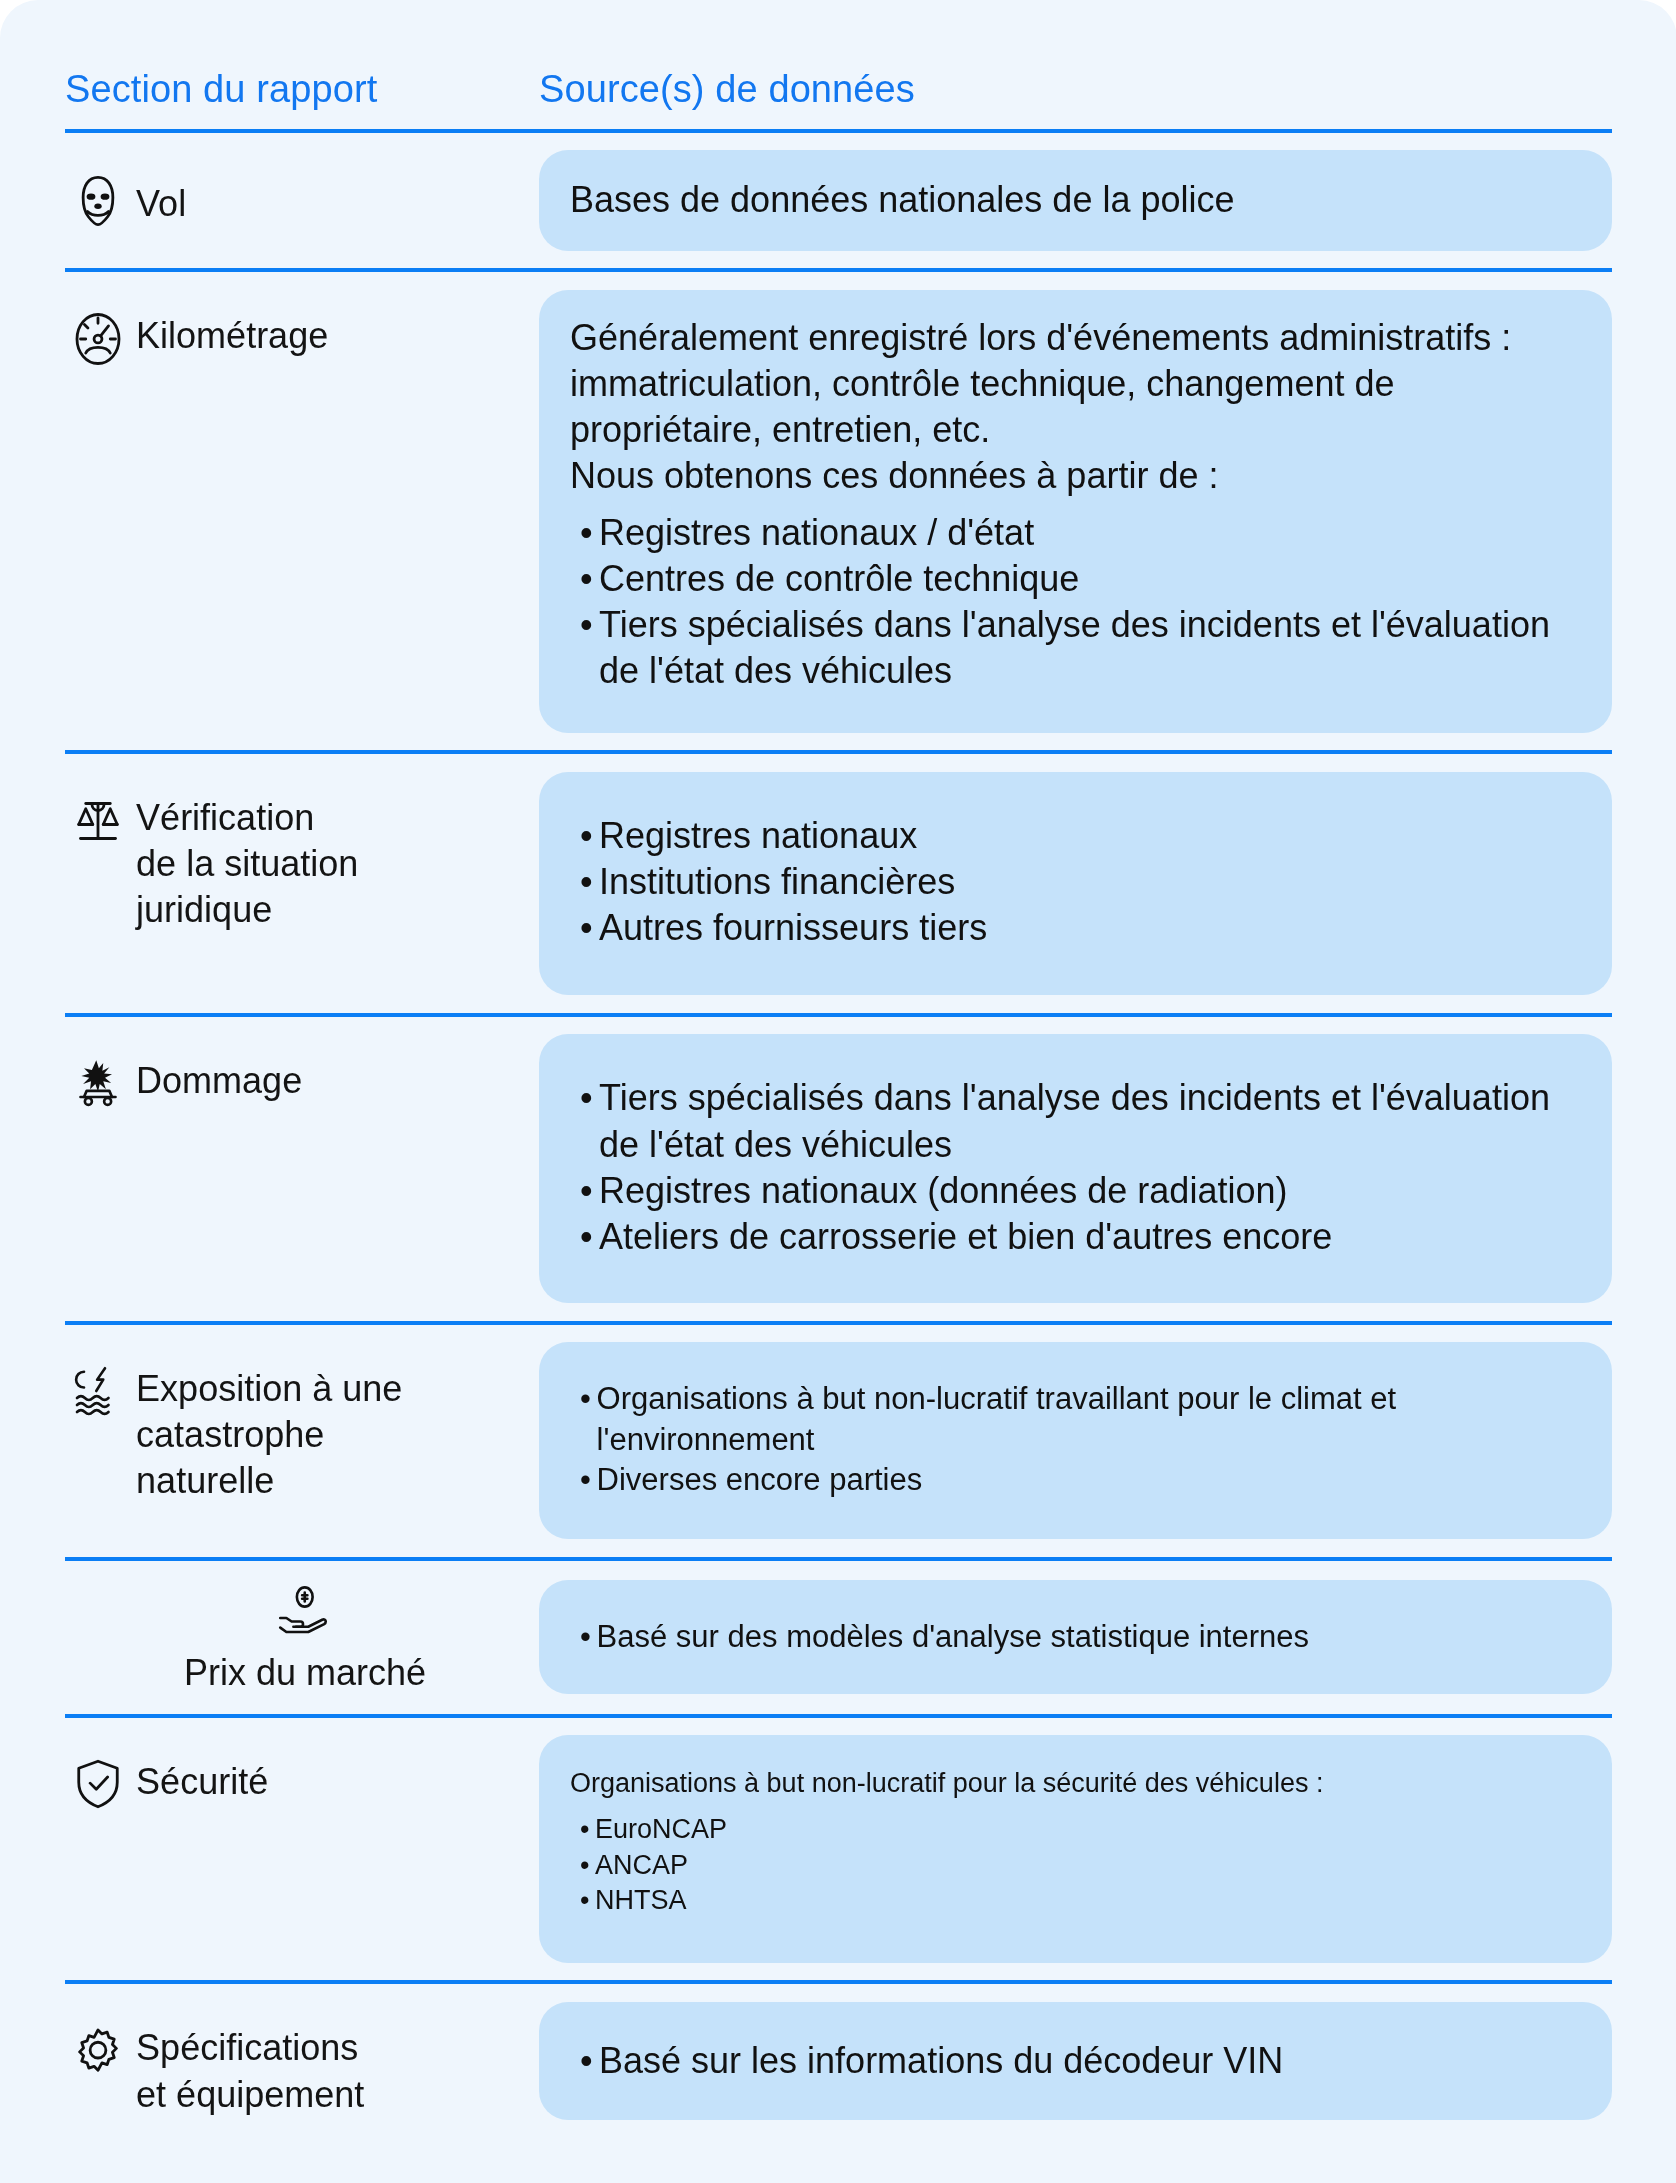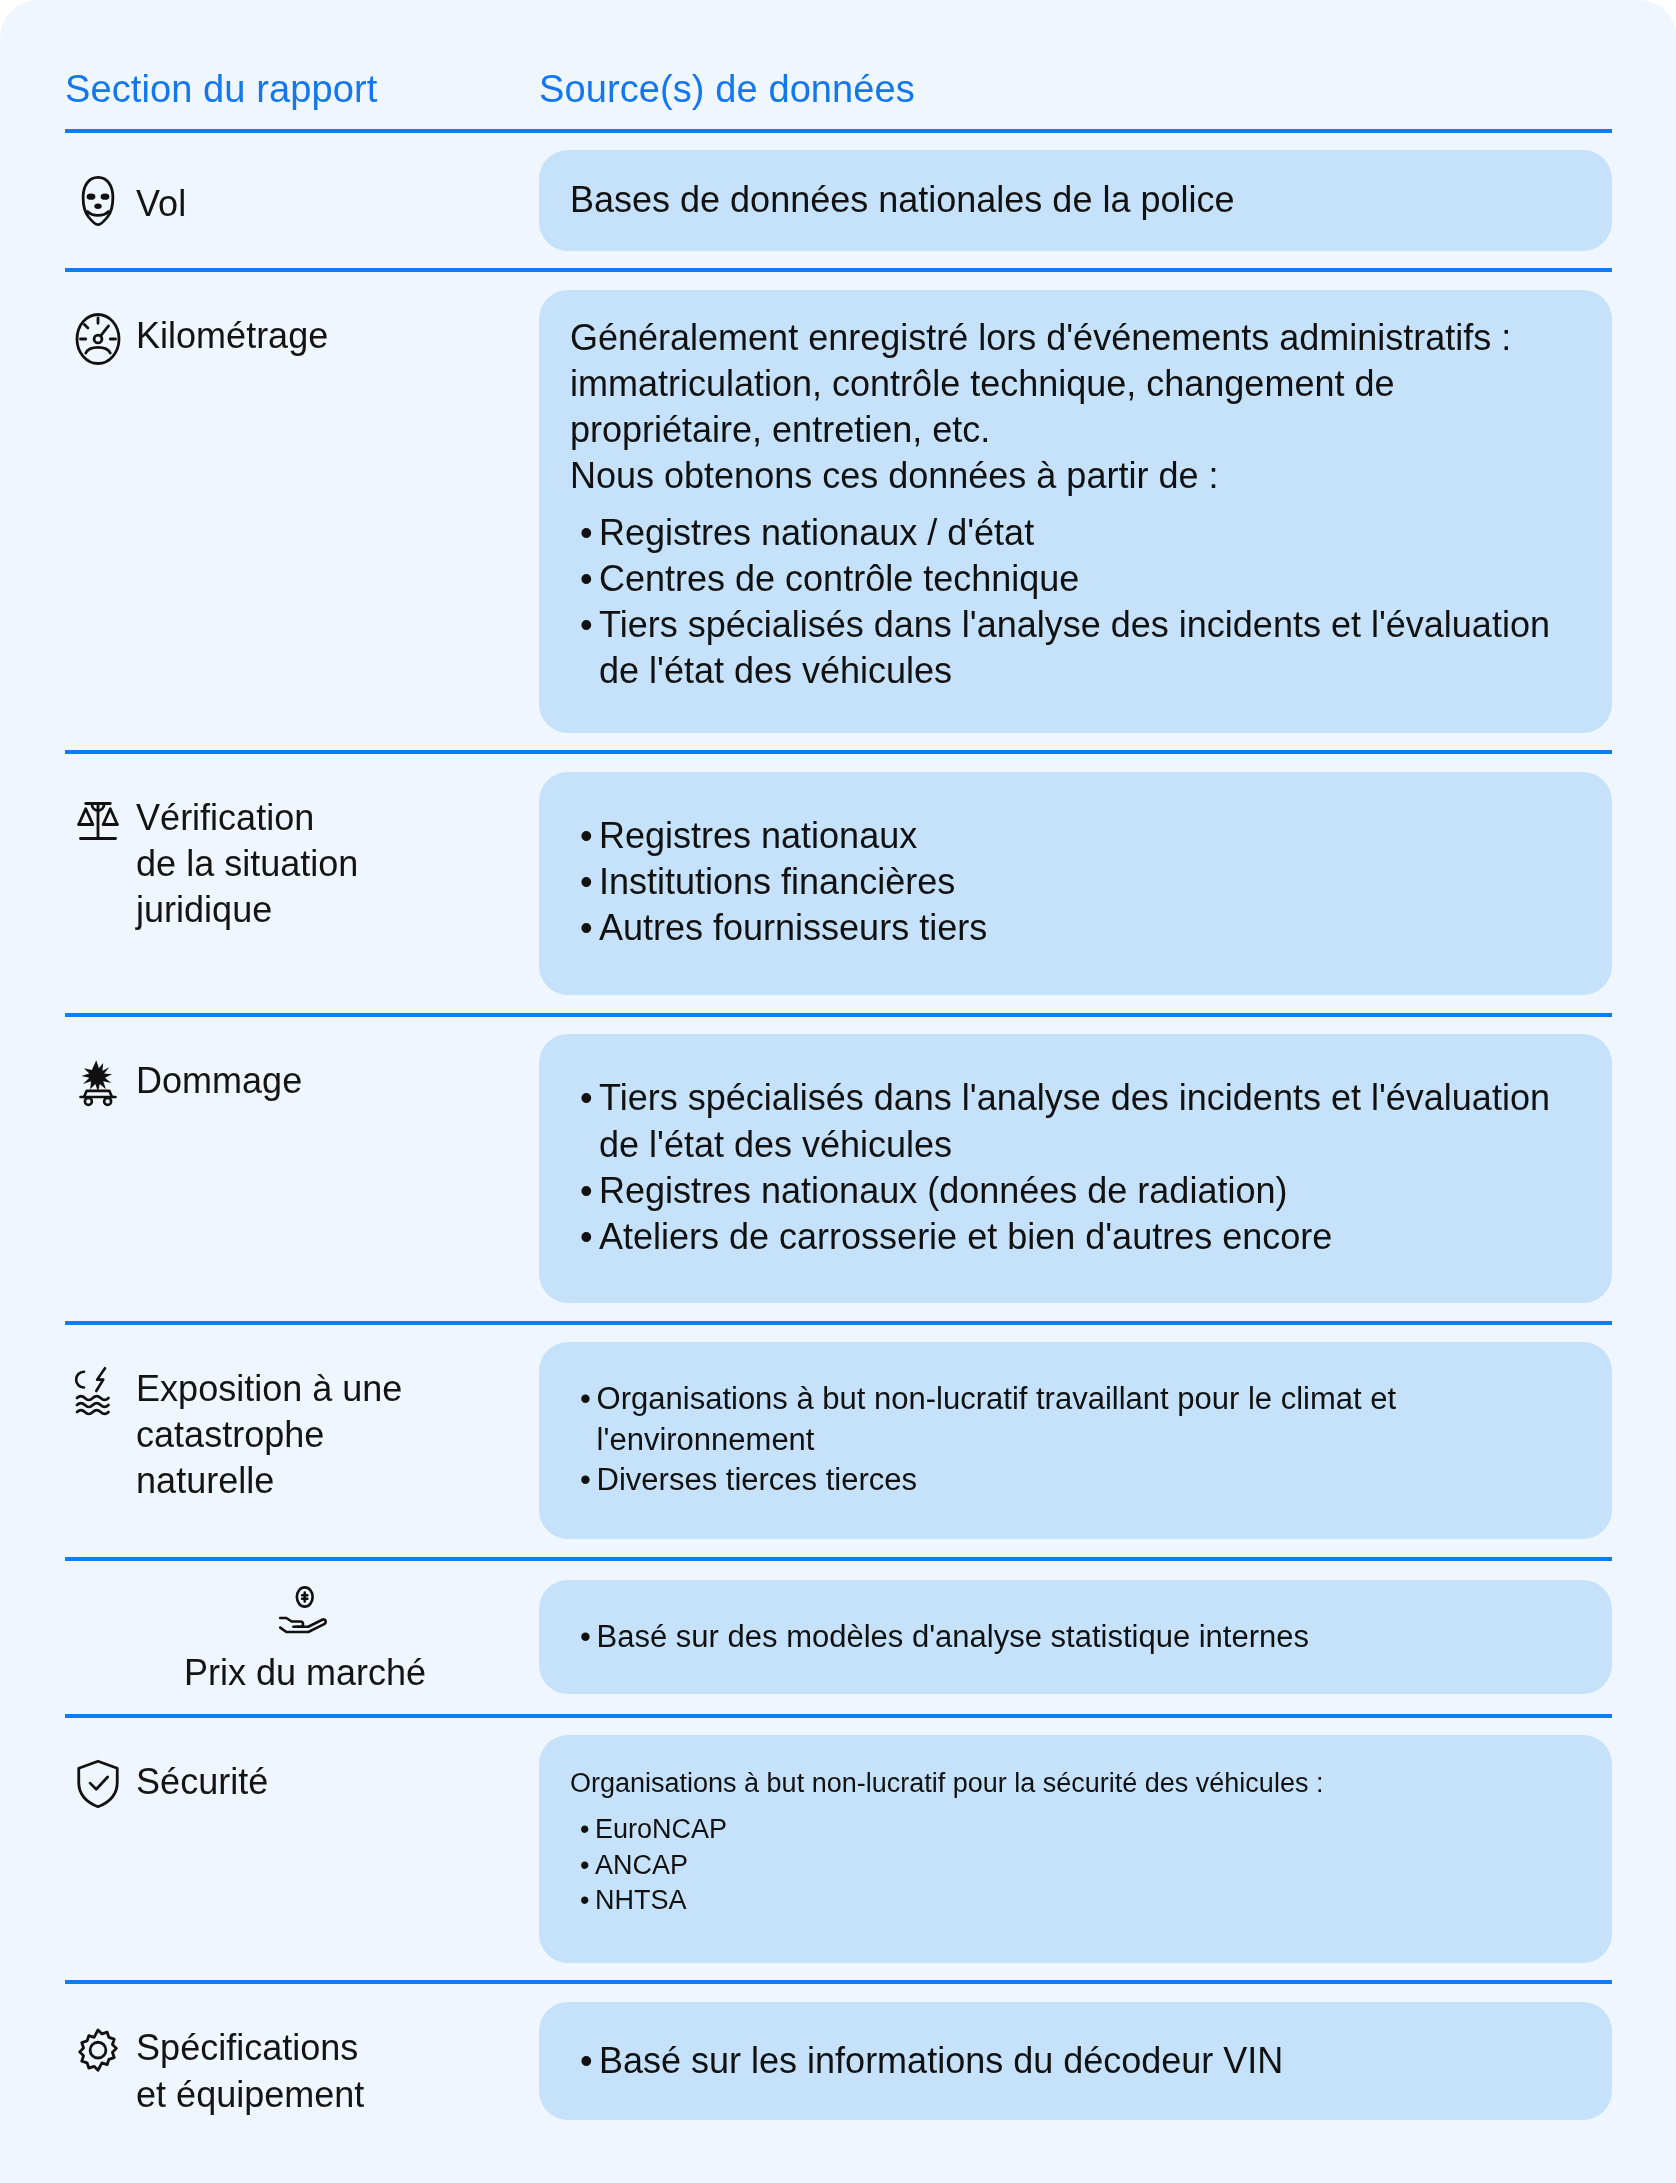--- a/index.html
+++ b/index.html
@@ -280,21 +280,21 @@
         </svg>
       </div>
       <div class="section-label">Exposition à une
 catastrophe
 naturelle</div>
     </div>
     <div class="cell-source">
       <div class="bubble sz-md">
         <ul>
           <li>Organisations à but non-lucratif travaillant pour le climat et l'environnement</li>
-          <li>Diverses tierces tierces</li>
+          <li>Diverses encore parties</li>
         </ul>
       </div>
     </div>
   </div>
 
   <div class="row r-price">
     <div class="cell-section">
       <div class="icon-wrap">
         <svg viewBox="0 0 64 64" fill="none" stroke="#111" stroke-width="3" stroke-linecap="round" stroke-linejoin="round">
           <ellipse cx="34" cy="16" rx="9" ry="11"></ellipse>

